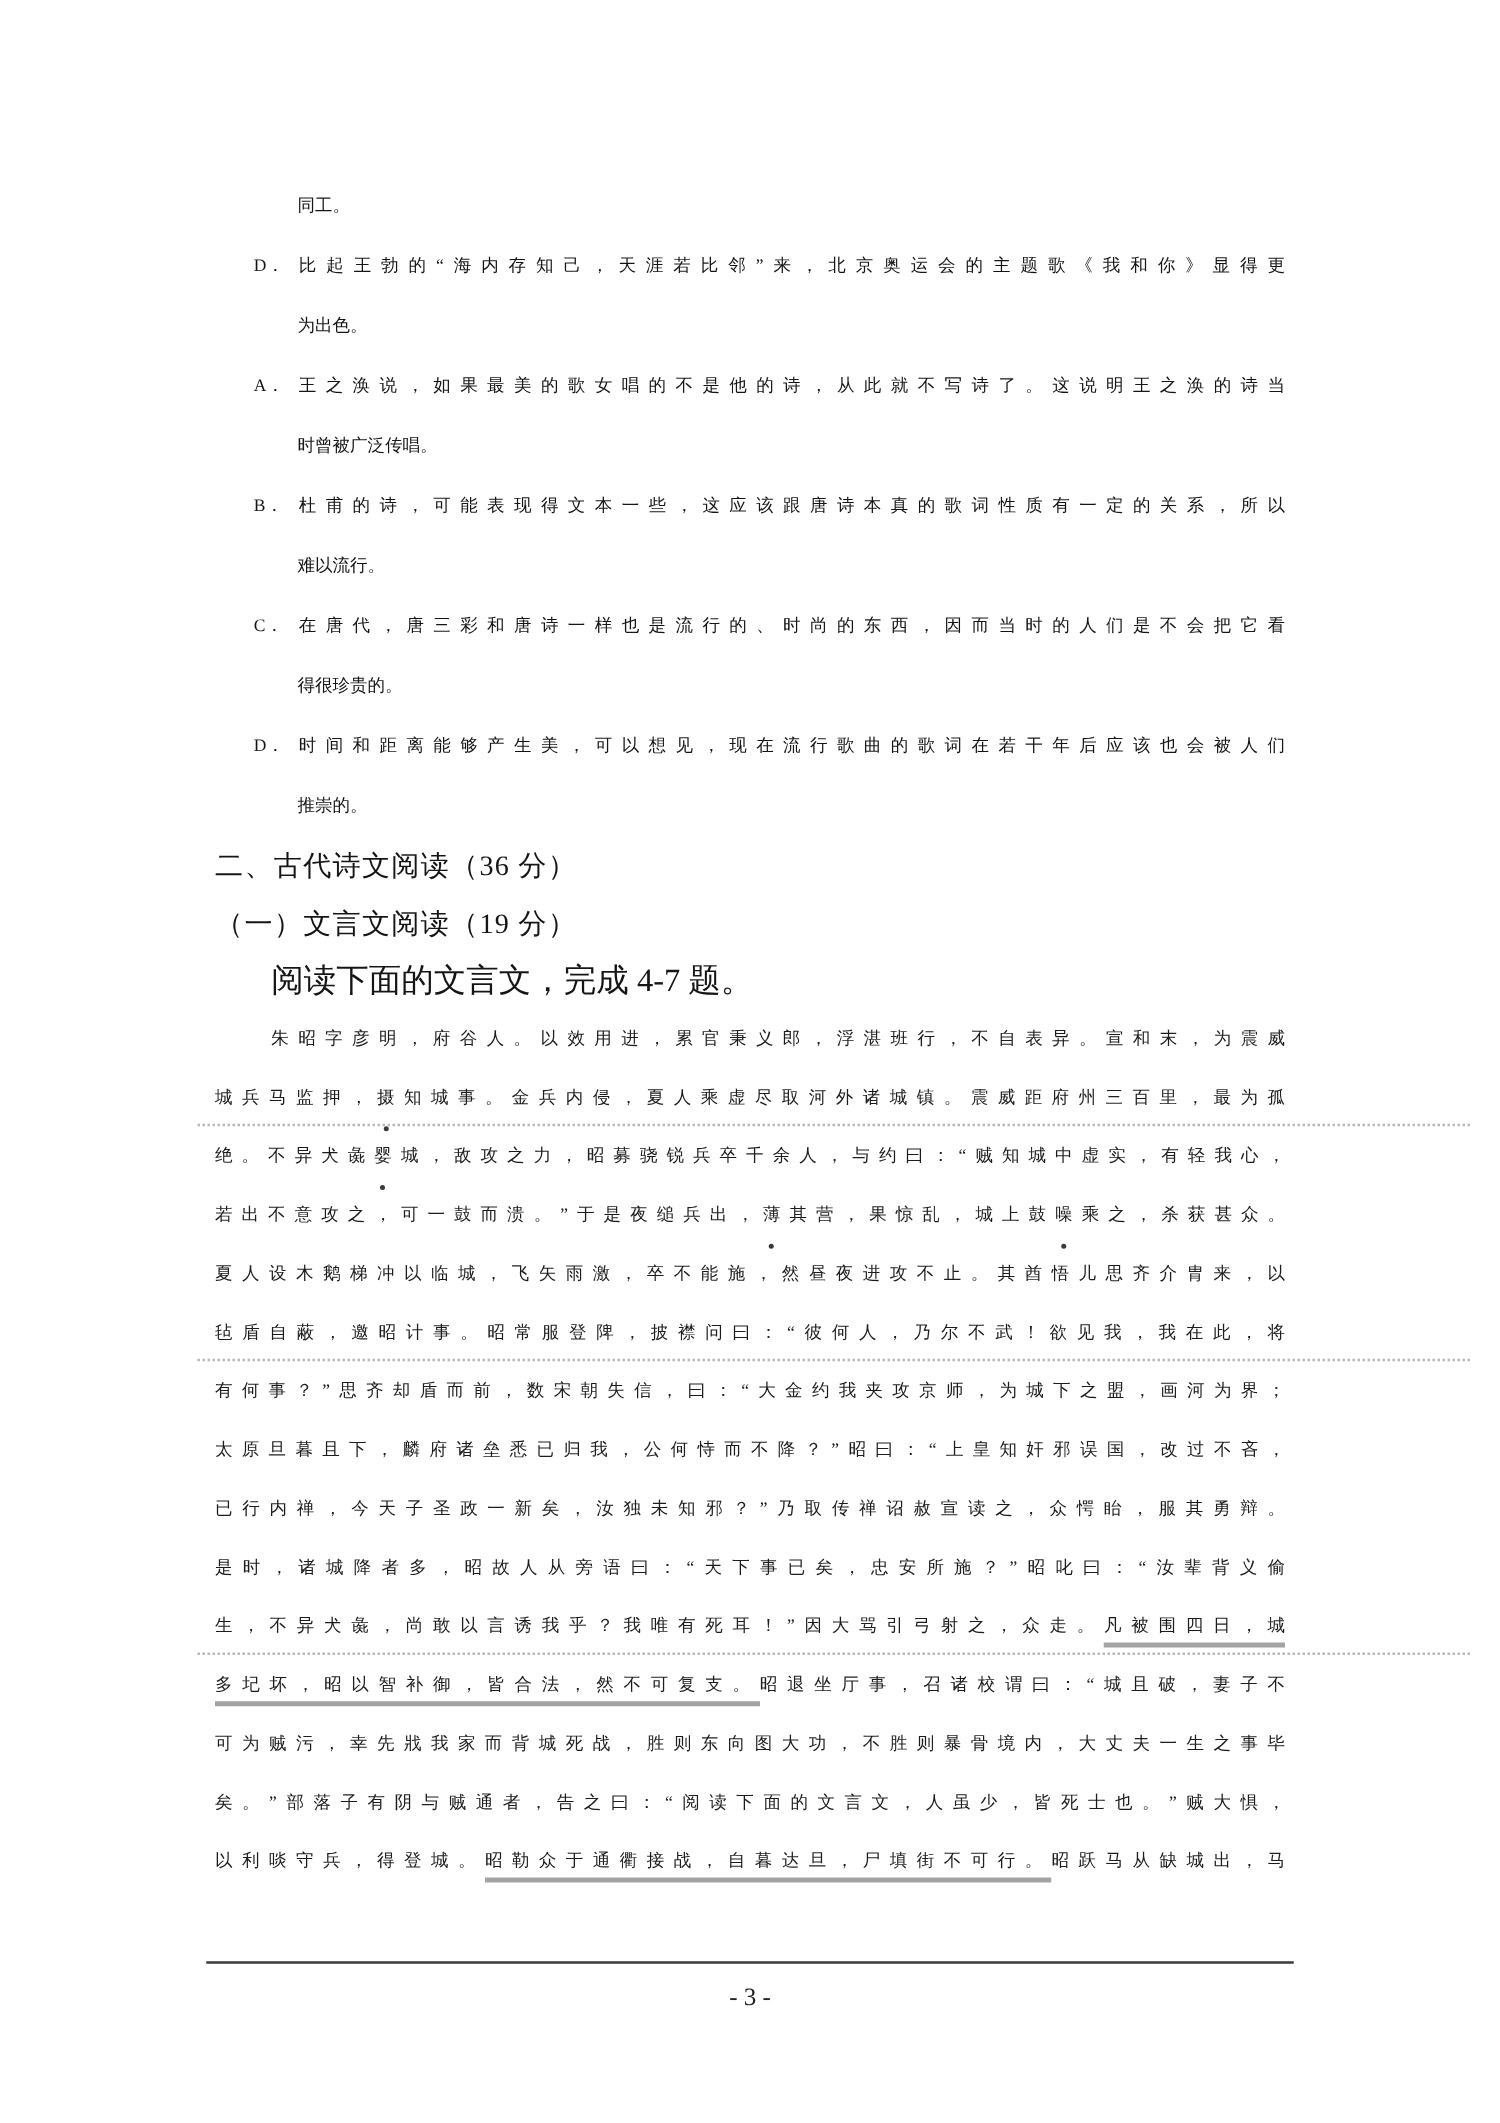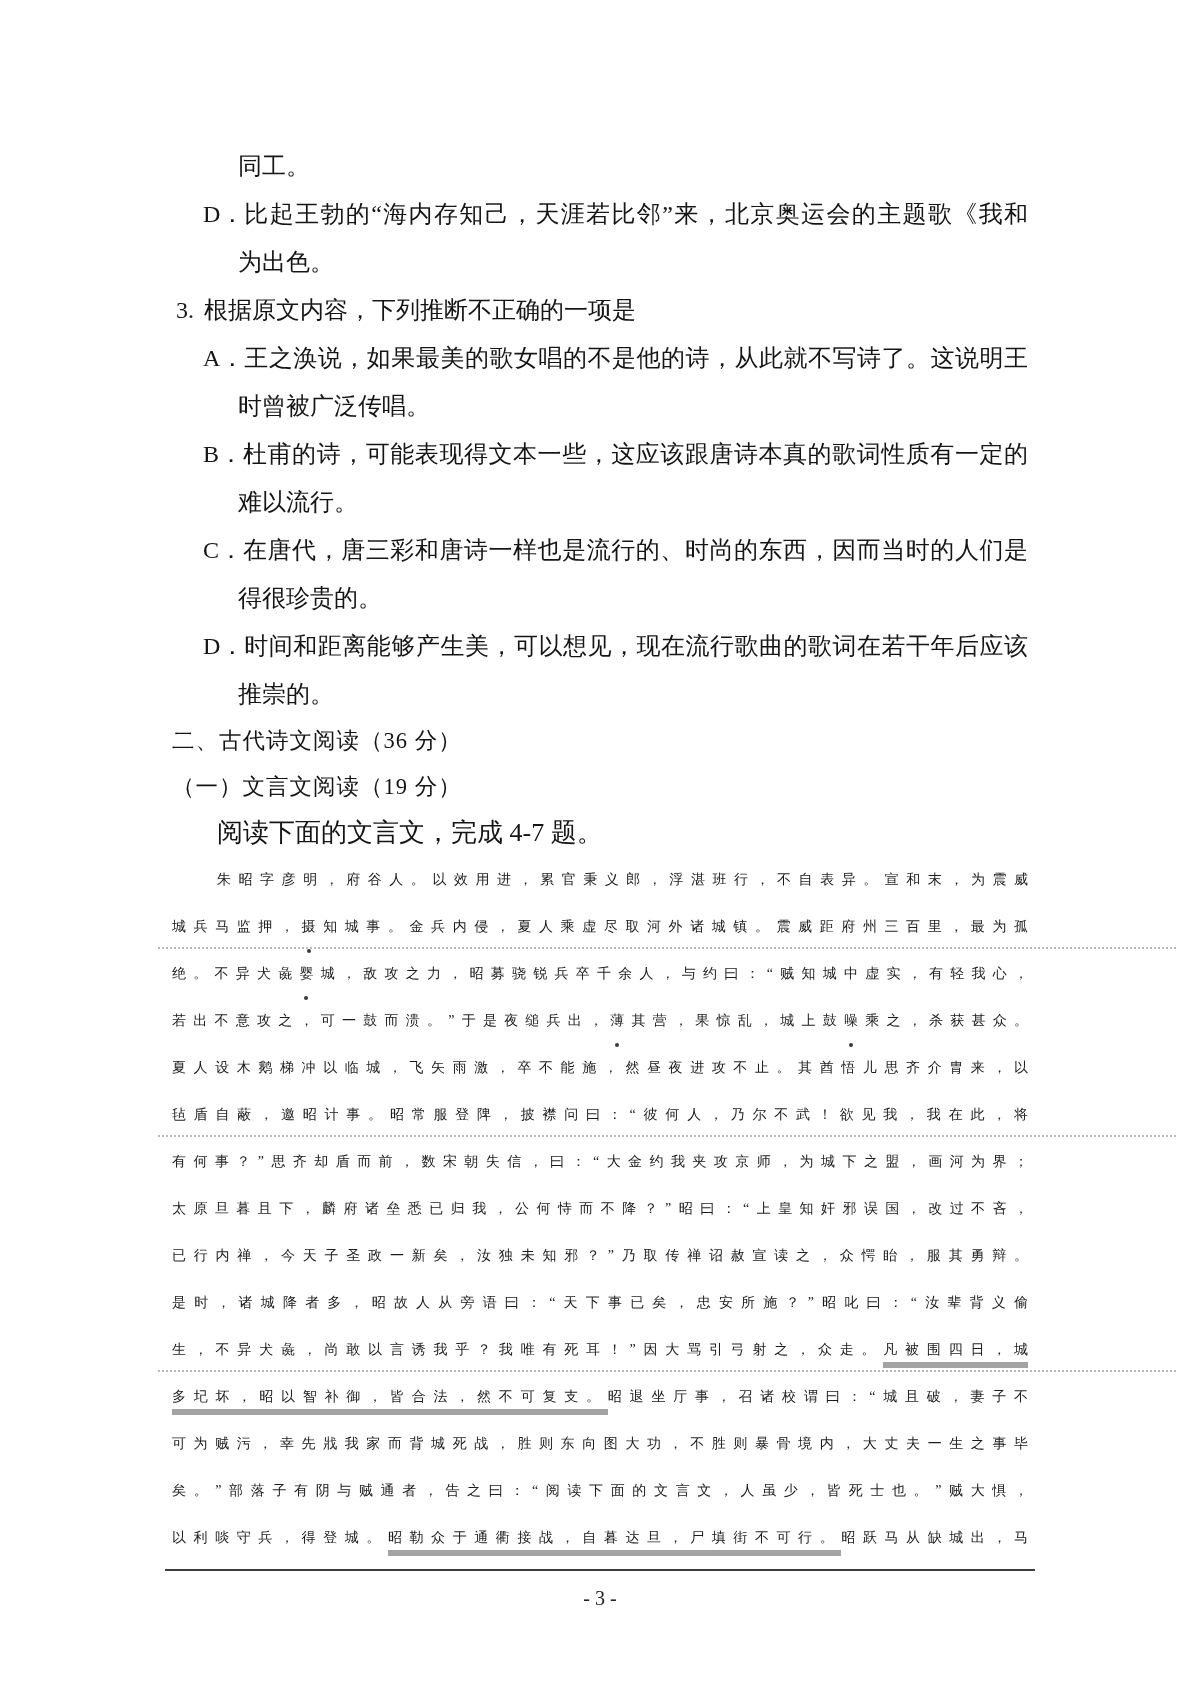--- a/index.html
+++ b/index.html
@@ -5,40 +5,40 @@
   html,body{margin:0;padding:0;background:#ffffff;}
   body{
     width:1200px;height:1698px;position:relative;
     font-family:"Liberation Serif","DejaVu Serif",serif;
     color:#151515;
   }
   .page{position:absolute;left:0;top:0;width:1200px;height:1698px;background:#fff;overflow:hidden;}
   .content{position:absolute;left:172px;top:142px;width:856px;}
 
   
-  .line{height:48px;line-height:48px;font-size:24px;white-space:nowrap;}
+  .line{height:48px;line-height:48px;font-size:14px;white-space:nowrap;}
   .cont{padding-left:66px;}
   .qline{padding-left:4px;}
   .qnum{display:inline-block;width:28px;}
   .opt{display:flex;padding-left:31px;white-space:normal;}
   .olab{flex:0 0 36px;}
   .otext{flex:1 1 auto;text-align:justify;text-align-last:justify;overflow:hidden;}
 
   
   .h{font-size:22.5px;font-weight:normal;height:46px;line-height:46px;margin:0;letter-spacing:1px;}
   .intro{height:46px;line-height:46px;font-size:26px;padding-left:45px;}
 
   
   .pline{
     height:47px;line-height:47px;font-size:14px;
     text-align:justify;text-align-last:justify;position:relative;
     color:#1c1c1c;
   }
   .pline.indent{padding-left:45px;}
-  .u{border-bottom:6px solid #a3a3a3;padding-bottom:5px;}
+  .u{border-bottom:4px solid #a3a3a3;padding-bottom:5px;}
   .zd{position:relative;display:inline-block;}
   .zd::after{
     content:"";position:absolute;left:50%;transform:translateX(-50%);
     bottom:-3px;width:4px;height:4px;border-radius:50%;background:#3a3a3a;
   }
   .dotsep::after{
     content:"";position:absolute;left:-14px;right:-148px;bottom:1px;
     border-top:2px dotted #b9b9b9;
   }
 
@@ -55,21 +55,20 @@
 <div class="page">
   <div class="content">
 
     <div id="pre">
         <div class="line cont">同工。</div>
         <div class="line opt">
           <span class="olab">D．</span>
           <span class="otext">比起王勃的“海内存知己，天涯若比邻”来，北京奥运会的主题歌《我和你》显得更</span>
         </div>
         <div class="line cont">为出色。</div>
-        <div class="line qline"><span class="qnum">3.</span>根据原文内容，下列推断不正确的一项是</div>
         <div class="line opt">
           <span class="olab">A．</span>
           <span class="otext">王之涣说，如果最美的歌女唱的不是他的诗，从此就不写诗了。这说明王之涣的诗当</span>
         </div>
         <div class="line cont">时曾被广泛传唱。</div>
         <div class="line opt">
           <span class="olab">B．</span>
           <span class="otext">杜甫的诗，可能表现得文本一些，这应该跟唐诗本真的歌词性质有一定的关系，所以</span>
         </div>
         <div class="line cont">难以流行。</div>

